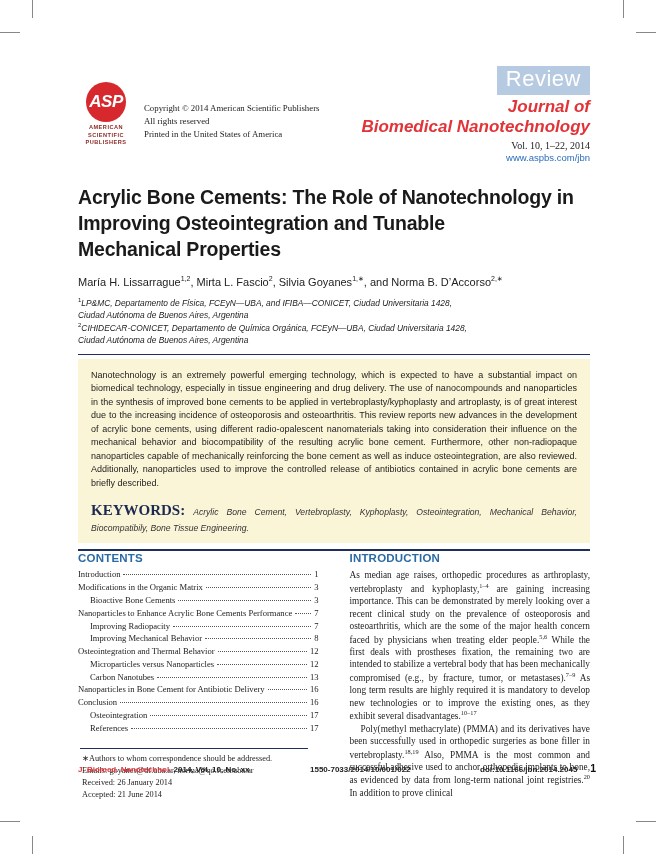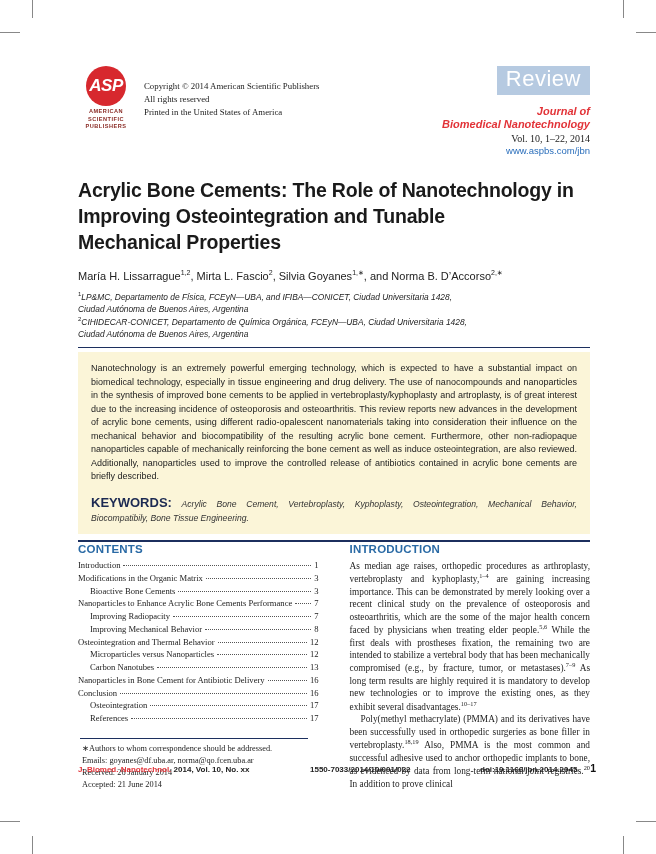--- a/index.html
+++ b/index.html
@@ -11,51 +11,51 @@
   .page{position:relative;width:656px;height:854px;background:#fff;overflow:hidden;}
   .content{position:absolute;left:78px;right:66px;top:0;}
 
   
   .crop{position:absolute;background:#888;}
   .crop.v{width:1px;height:18px;}
   .crop.h{height:1px;width:20px;}
 
   
   .header{display:flex;justify-content:space-between;margin-top:66px;}
-  .brand{display:flex;gap:10px;}
+  .brand{display:flex;gap:10px;align-items:center;}
   .logo-wrap{width:56px;text-align:center;}
   .logo-circle{width:40px;height:40px;border-radius:50%;background:var(--red);color:#fff;
     display:flex;align-items:center;justify-content:center;font-weight:bold;font-style:italic;
     font-size:17px;margin:0 auto;letter-spacing:-0.5px;}
   .pub-lines{margin-top:2px;font-size:5.6px;font-weight:bold;color:var(--maroon);
     letter-spacing:0.5px;line-height:1.35;}
   .copyright{font-family:"Liberation Serif",serif;font-size:8.8px;line-height:1.5;
     margin-top:14px;color:#222;}
   .head-right{text-align:right;}
   .review-badge{display:inline-block;background:var(--badge-blue);color:#fff;
     font-size:22px;padding:0 9px 3px 9px;letter-spacing:0.5px;}
-  .journal-name{margin-top:10px;color:var(--red2);font-weight:bold;font-style:italic;
-    font-size:11px;line-height:1.2;}
+  .journal-name{margin-top:2px;color:var(--red2);font-weight:bold;font-style:italic;
+    font-size:17px;line-height:1.2;}
   .vol-line{font-family:"Liberation Serif",serif;font-size:10px;margin-top:2px;color:#222;}
   .website{font-size:9.5px;color:var(--link-blue);margin-top:1px;}
 
   
   .title{margin-top:22px;font-size:19.5px;font-weight:bold;line-height:1.33;letter-spacing:-0.2px;}
   .authors{margin-top:13px;font-size:11px;color:#222;}
   .authors sup{font-size:7px;}
   .affils{margin-top:8px;font-size:8.4px;font-style:italic;line-height:1.45;color:#222;}
   .affils sup{font-size:6px;font-style:normal;}
 
   
   .rule{border:0;border-top:2px solid var(--navy);margin:0;}
   .rule.thin{border-top-width:1.5px;}
   .abstract-box{background:var(--abstract-bg);margin-top:4px;padding:10px 13px 9px 13px;
     font-size:9px;line-height:1.5;text-align:justify;color:#222;}
   .keywords{margin-top:9px;font-size:8.6px;line-height:1.5;text-align:justify;}
-  .kw-label{font-weight:bold;color:#1c2a52;font-size:13px;}
+  .kw-label{font-weight:bold;color:#1c2a52;font-size:15px;font-family:Liberation Serif, serif;}
   .kw-text{font-style:italic;color:#333;}
   .below-abstract{margin-top:6px;}
 
   
   .cols{display:flex;gap:31px;margin-top:1px;}
   .col{flex:1;min-width:0;}
   .sec-head{font-size:11.5px;font-weight:bold;color:var(--blue-head);letter-spacing:0.2px;}
 
   
   .toc{margin-top:5px;font-family:"Liberation Serif",serif;font-size:8.6px;color:#222;}

